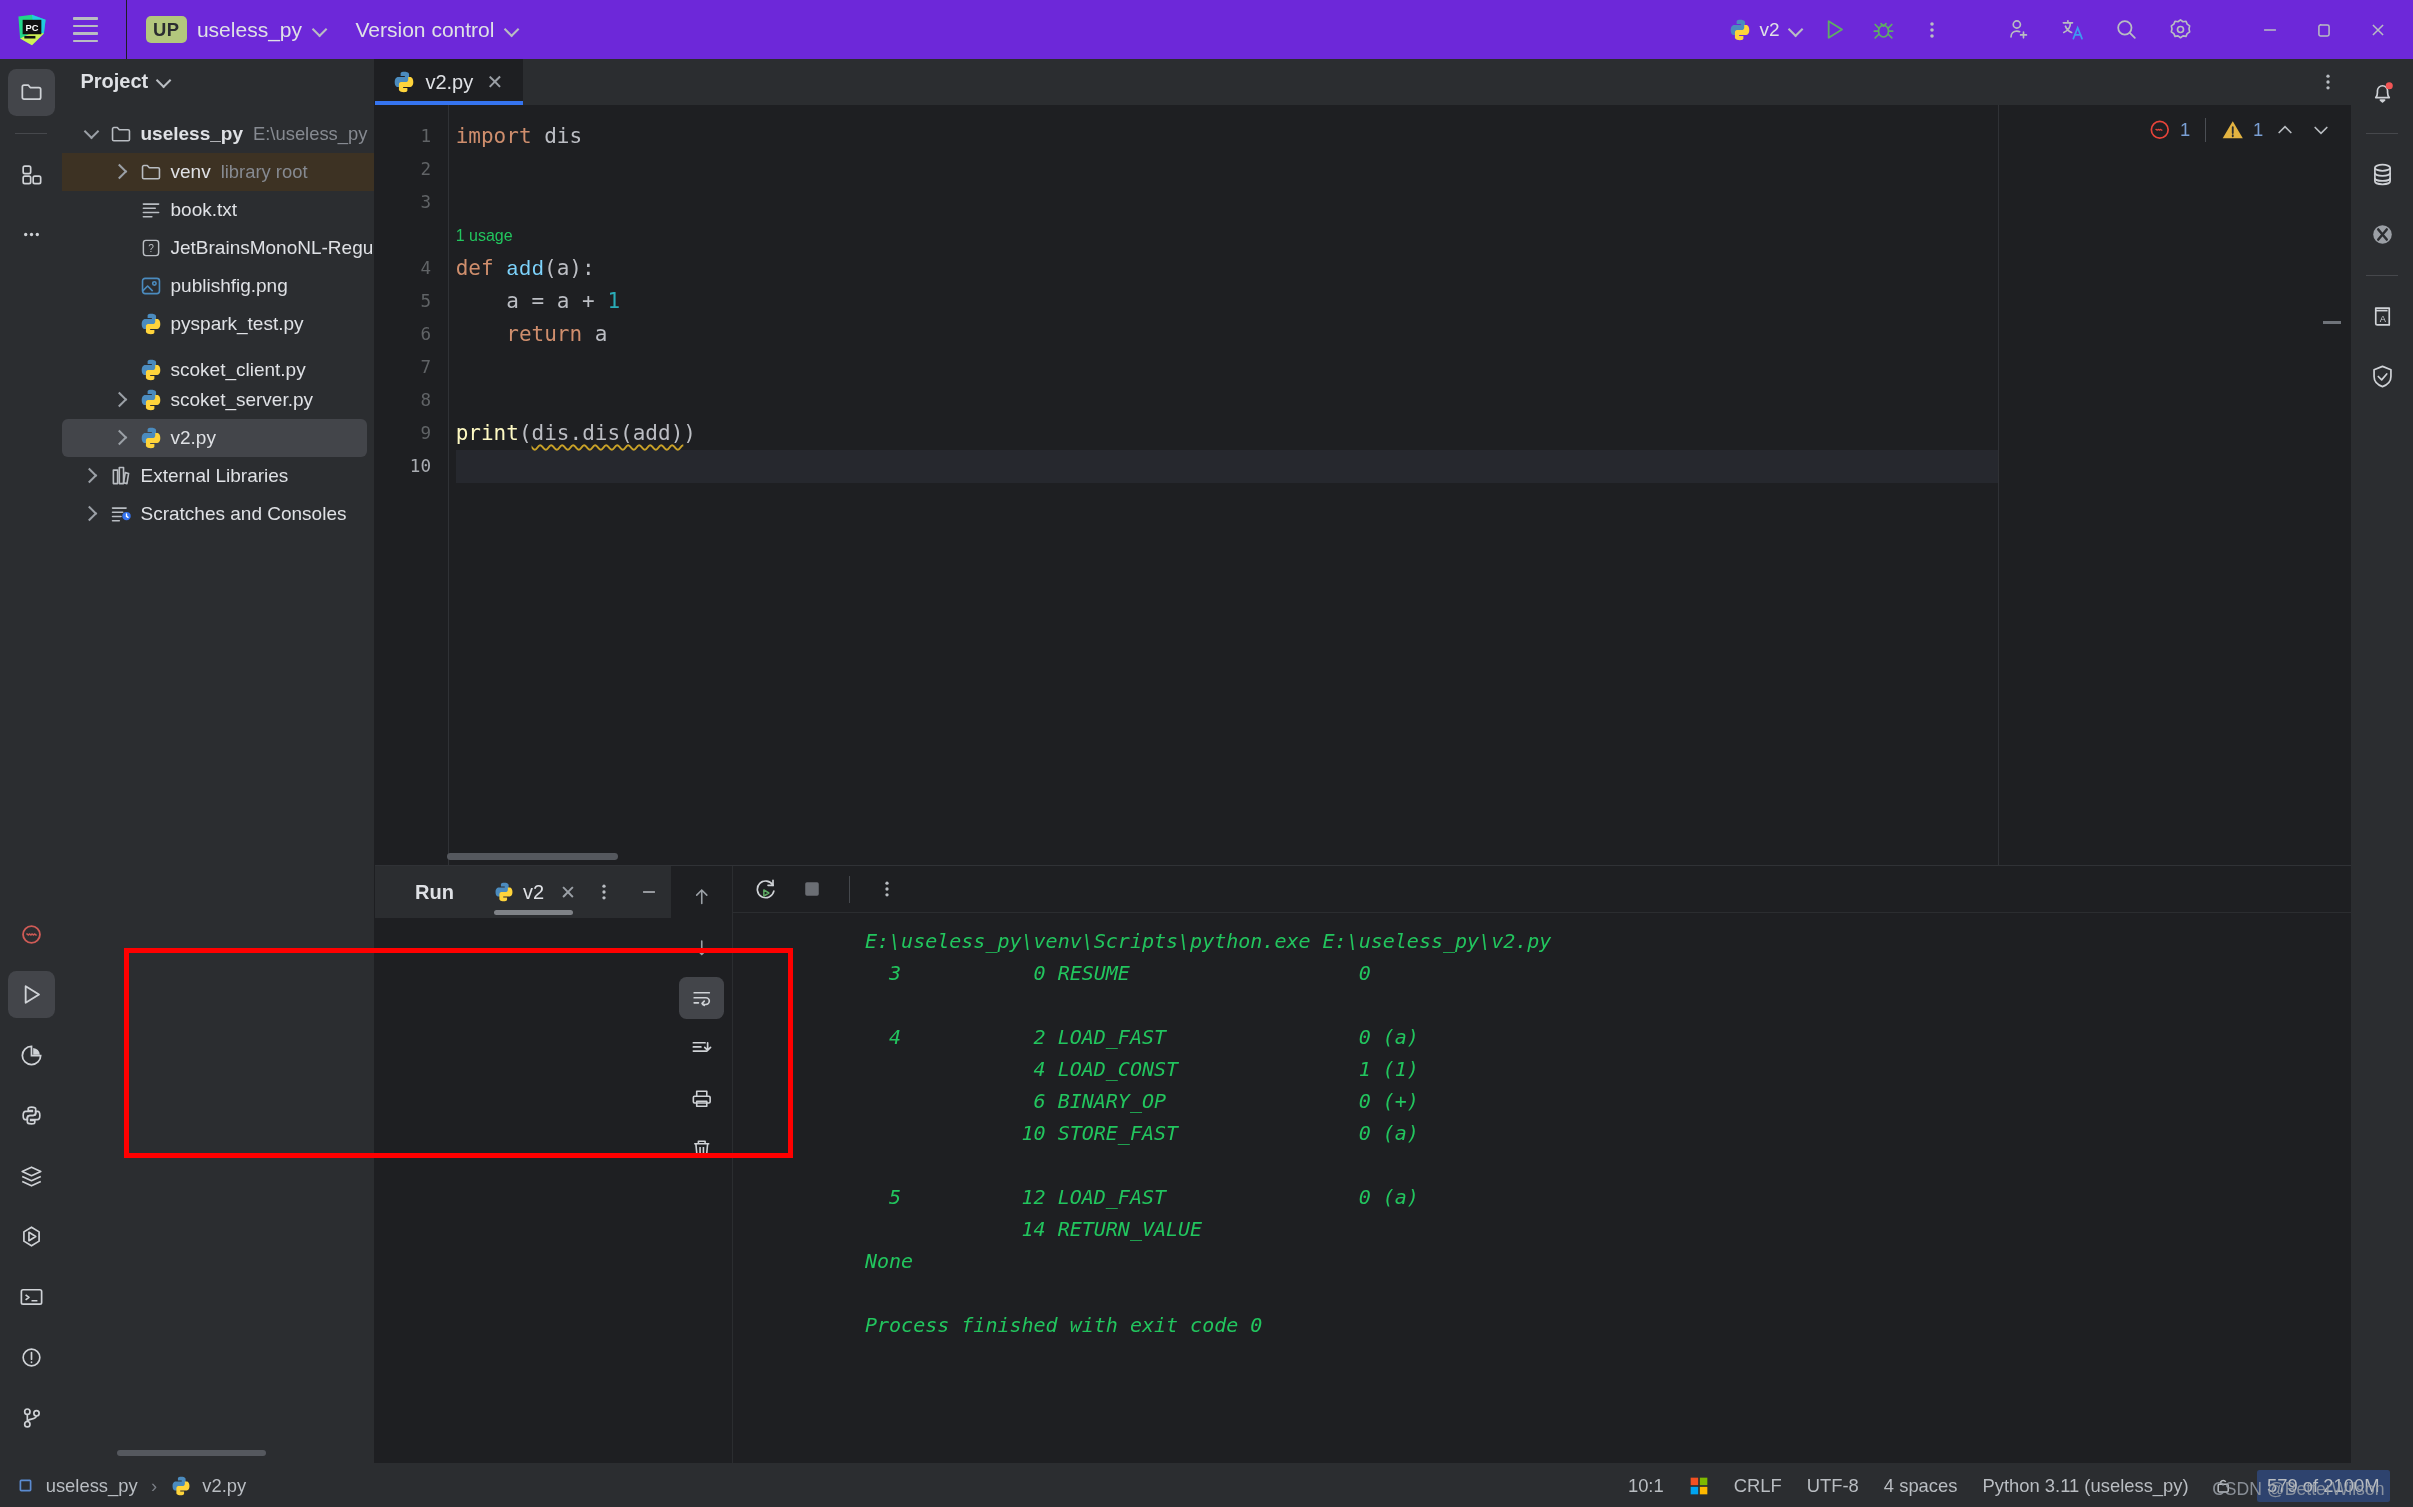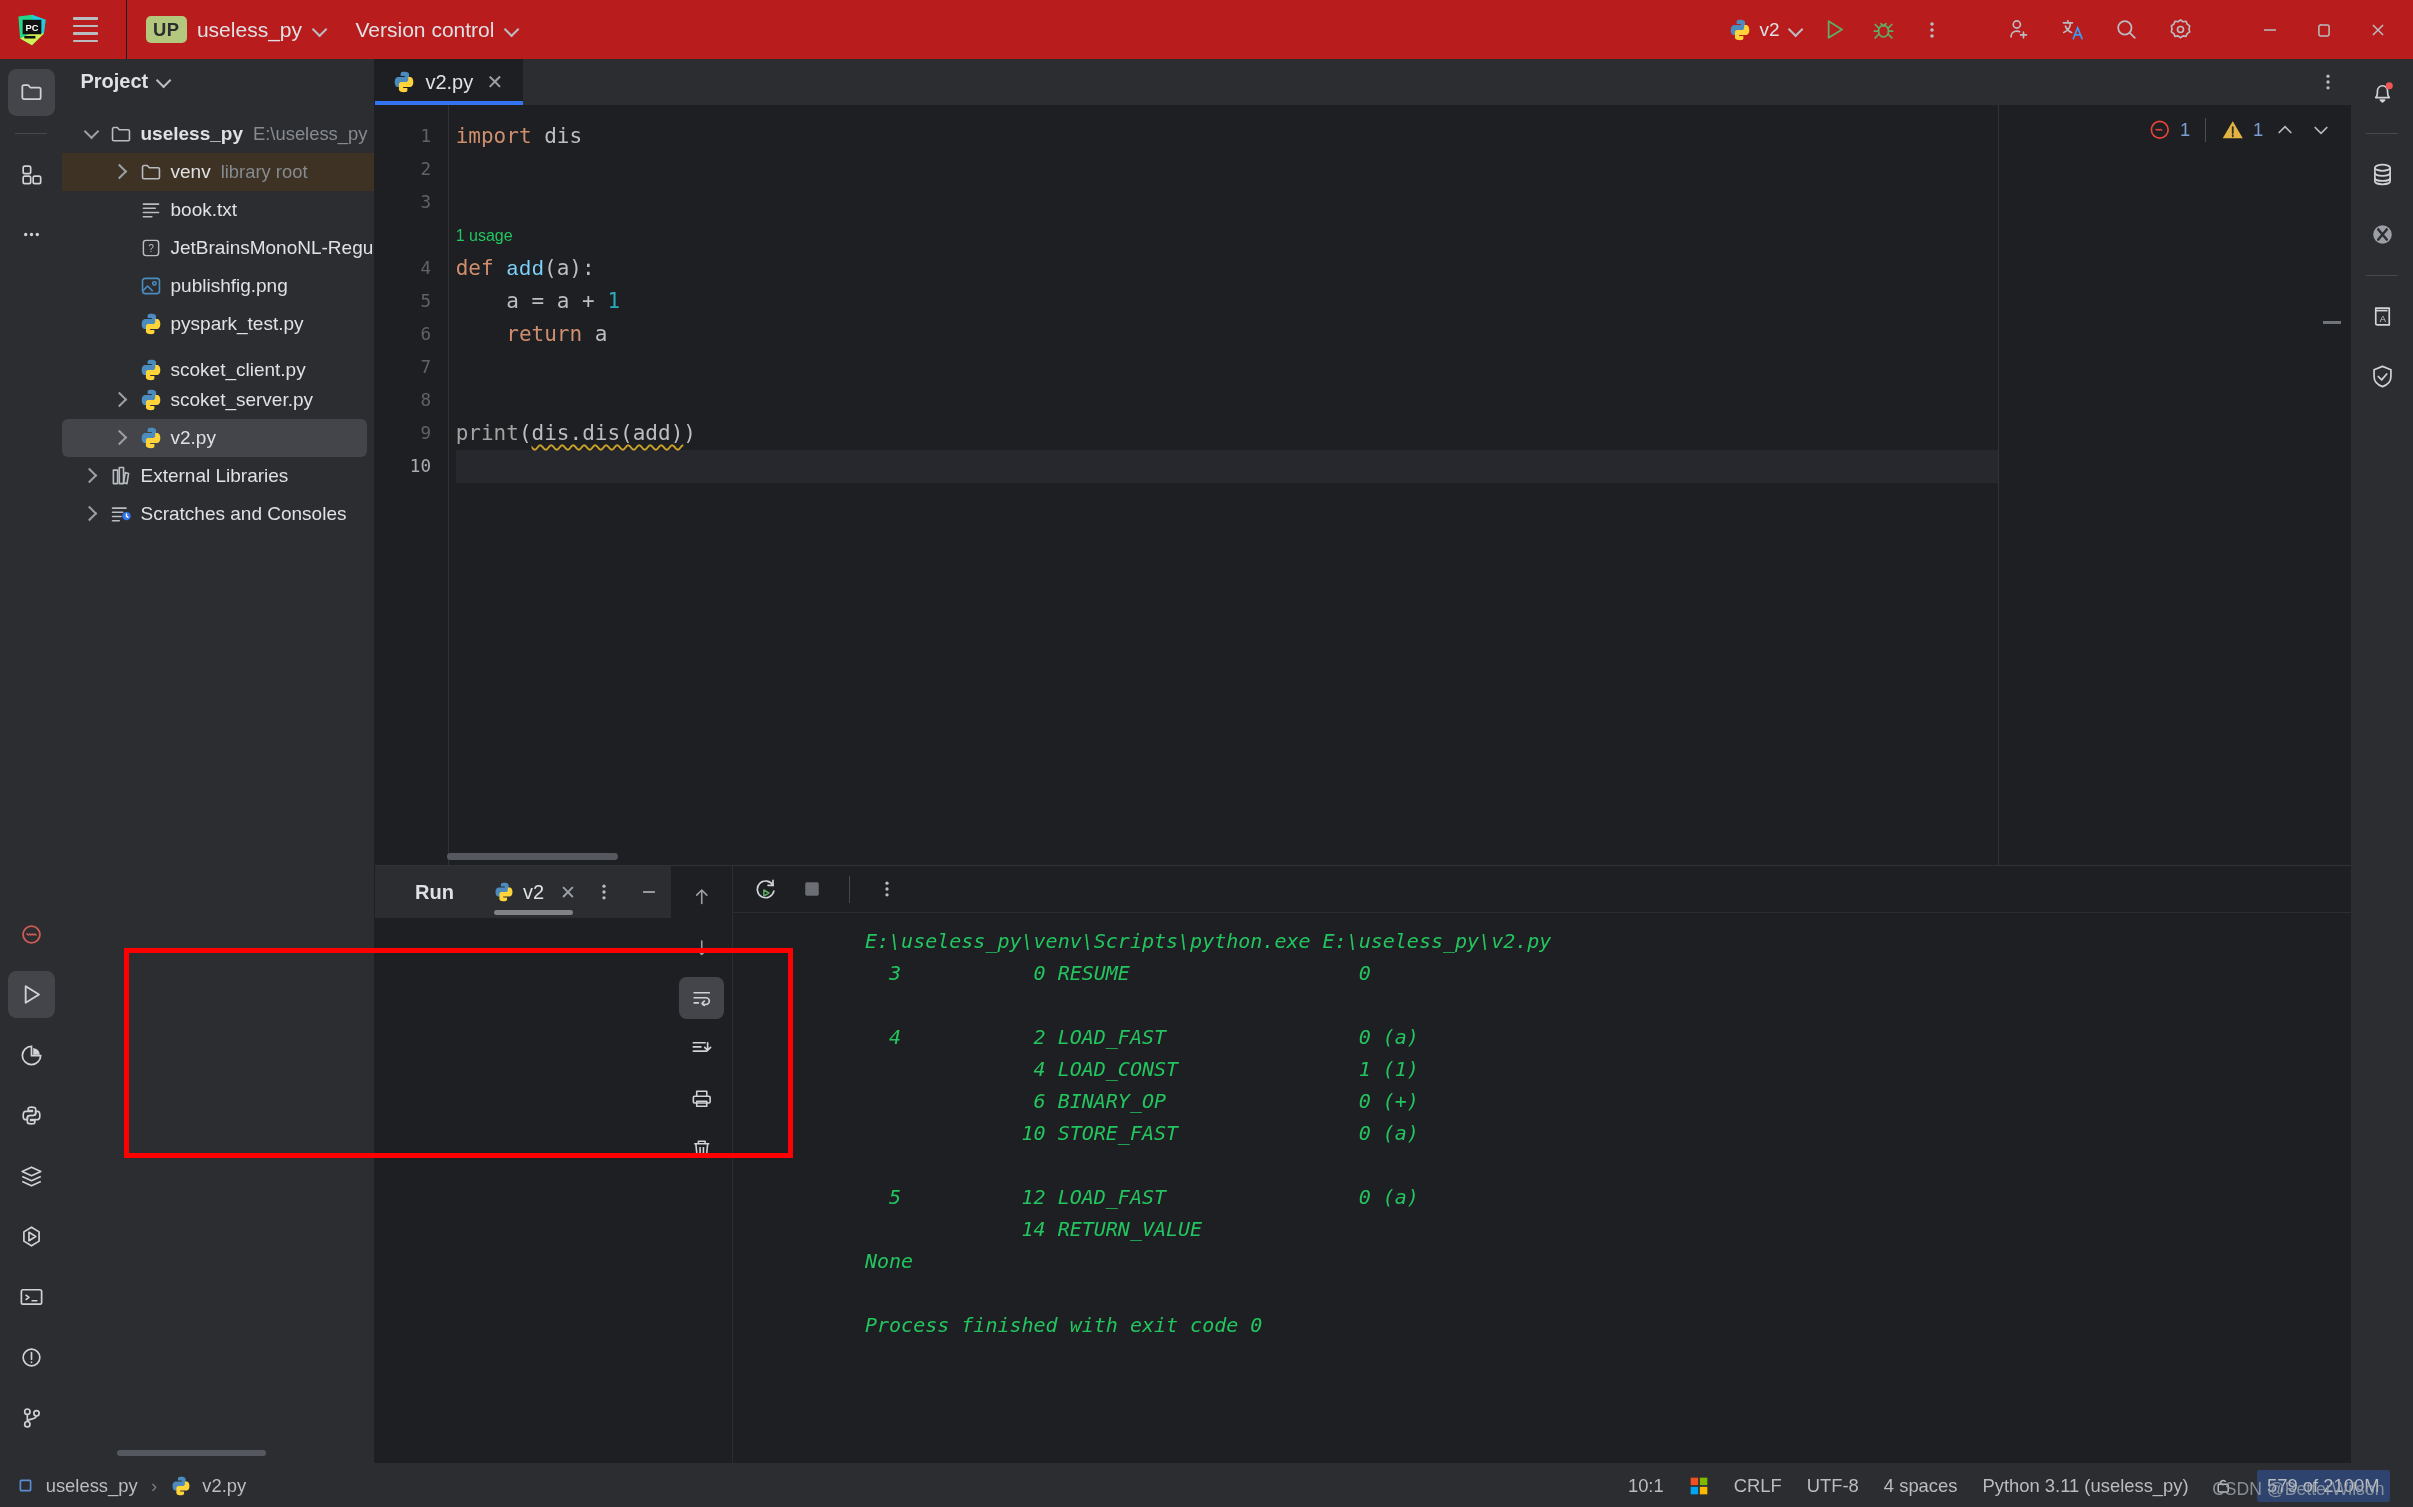--- a/index.html
+++ b/index.html
@@ -7,21 +7,21 @@
     width: 2413px; height: 1508px;
     background: #1e1f22;
     font-family: "Liberation Sans", sans-serif;
     overflow: hidden;
     color: #dfe1e5;
   }
   .app { position: relative; width: 2413px; height: 1508px; display: flex; flex-direction: column; }
 
   
   .titlebar {
-    height: 59px; background: #b91c1c; display: flex; align-items: center;
+    height: 59px; background: #6d28d9; display: flex; align-items: center;
     flex: 0 0 59px; padding: 0 8.4px 0 15px; position: relative;
   }
   .tb-logo { width: 34px; height: 34px; margin-right: 18.4px; flex: 0 0 auto; }
   .tb-burger { width: 37px; height: 34px; display:flex; flex-direction: column; justify-content: center;
     align-items: center; gap: 5px; margin-right: 22px; cursor: pointer; }
   .tb-burger i { display: block; width: 25px; height: 2.5px; background: #b9bdc2; border-radius: 0.8px; }
   .tb-divider { width:0.8px; height:59px; background:#1e1f22; margin-right:18.4px; }
   .proj-badge {
     background: #b3c77d; color: #2b2d30; font-weight: bold; font-size: 18.4px;
     border-radius: 5px; padding: 2.5px 7.5px; margin-right: 10px; letter-spacing: 0.4px;
@@ -118,21 +118,21 @@
     flex: 1 1 auto; padding-top: 15px; padding-left: 6.7px; position: relative;
     font-family: "DejaVu Sans Mono", monospace; font-size: 21px; color: #bcbec4;
     overflow: hidden;
   }
   .cline { height: 33px; line-height: 33px; white-space: pre; }
   .cline.usage { font-size: 16px; color: #22c55e; font-family: "Liberation Sans", sans-serif; }
   .cline.curline { background: #26282e; }
   .kw { color: #cf8e6d; text-align: right; }
   .fn { color: #7dd3fc; font-family: Liberation Mono, monospace; }
   .num { color: #2aacb8; }
-  .bi { color: #a3a3a3; margin-top: 44px; }
+  .bi { color: #fef9c3; margin-top: 44px; }
   .pl { color: #bcbec4; }
   .squig {
     text-decoration: underline wavy #c9a227; text-decoration-thickness: 1.7px;
     text-underline-offset: 4.2px;
   }
   .editor-rightsplit { width: 0.8px; background: #303236; }
   .minimap { width: 352px; flex: 0 0 352px; background: #1e1f22; position: relative; }
   .mm-mark { position: absolute; right: 10px; top: 216px; width: 18.4px; height: 2.5px; background: #6f737a; }
 
   .inspect-widget {

